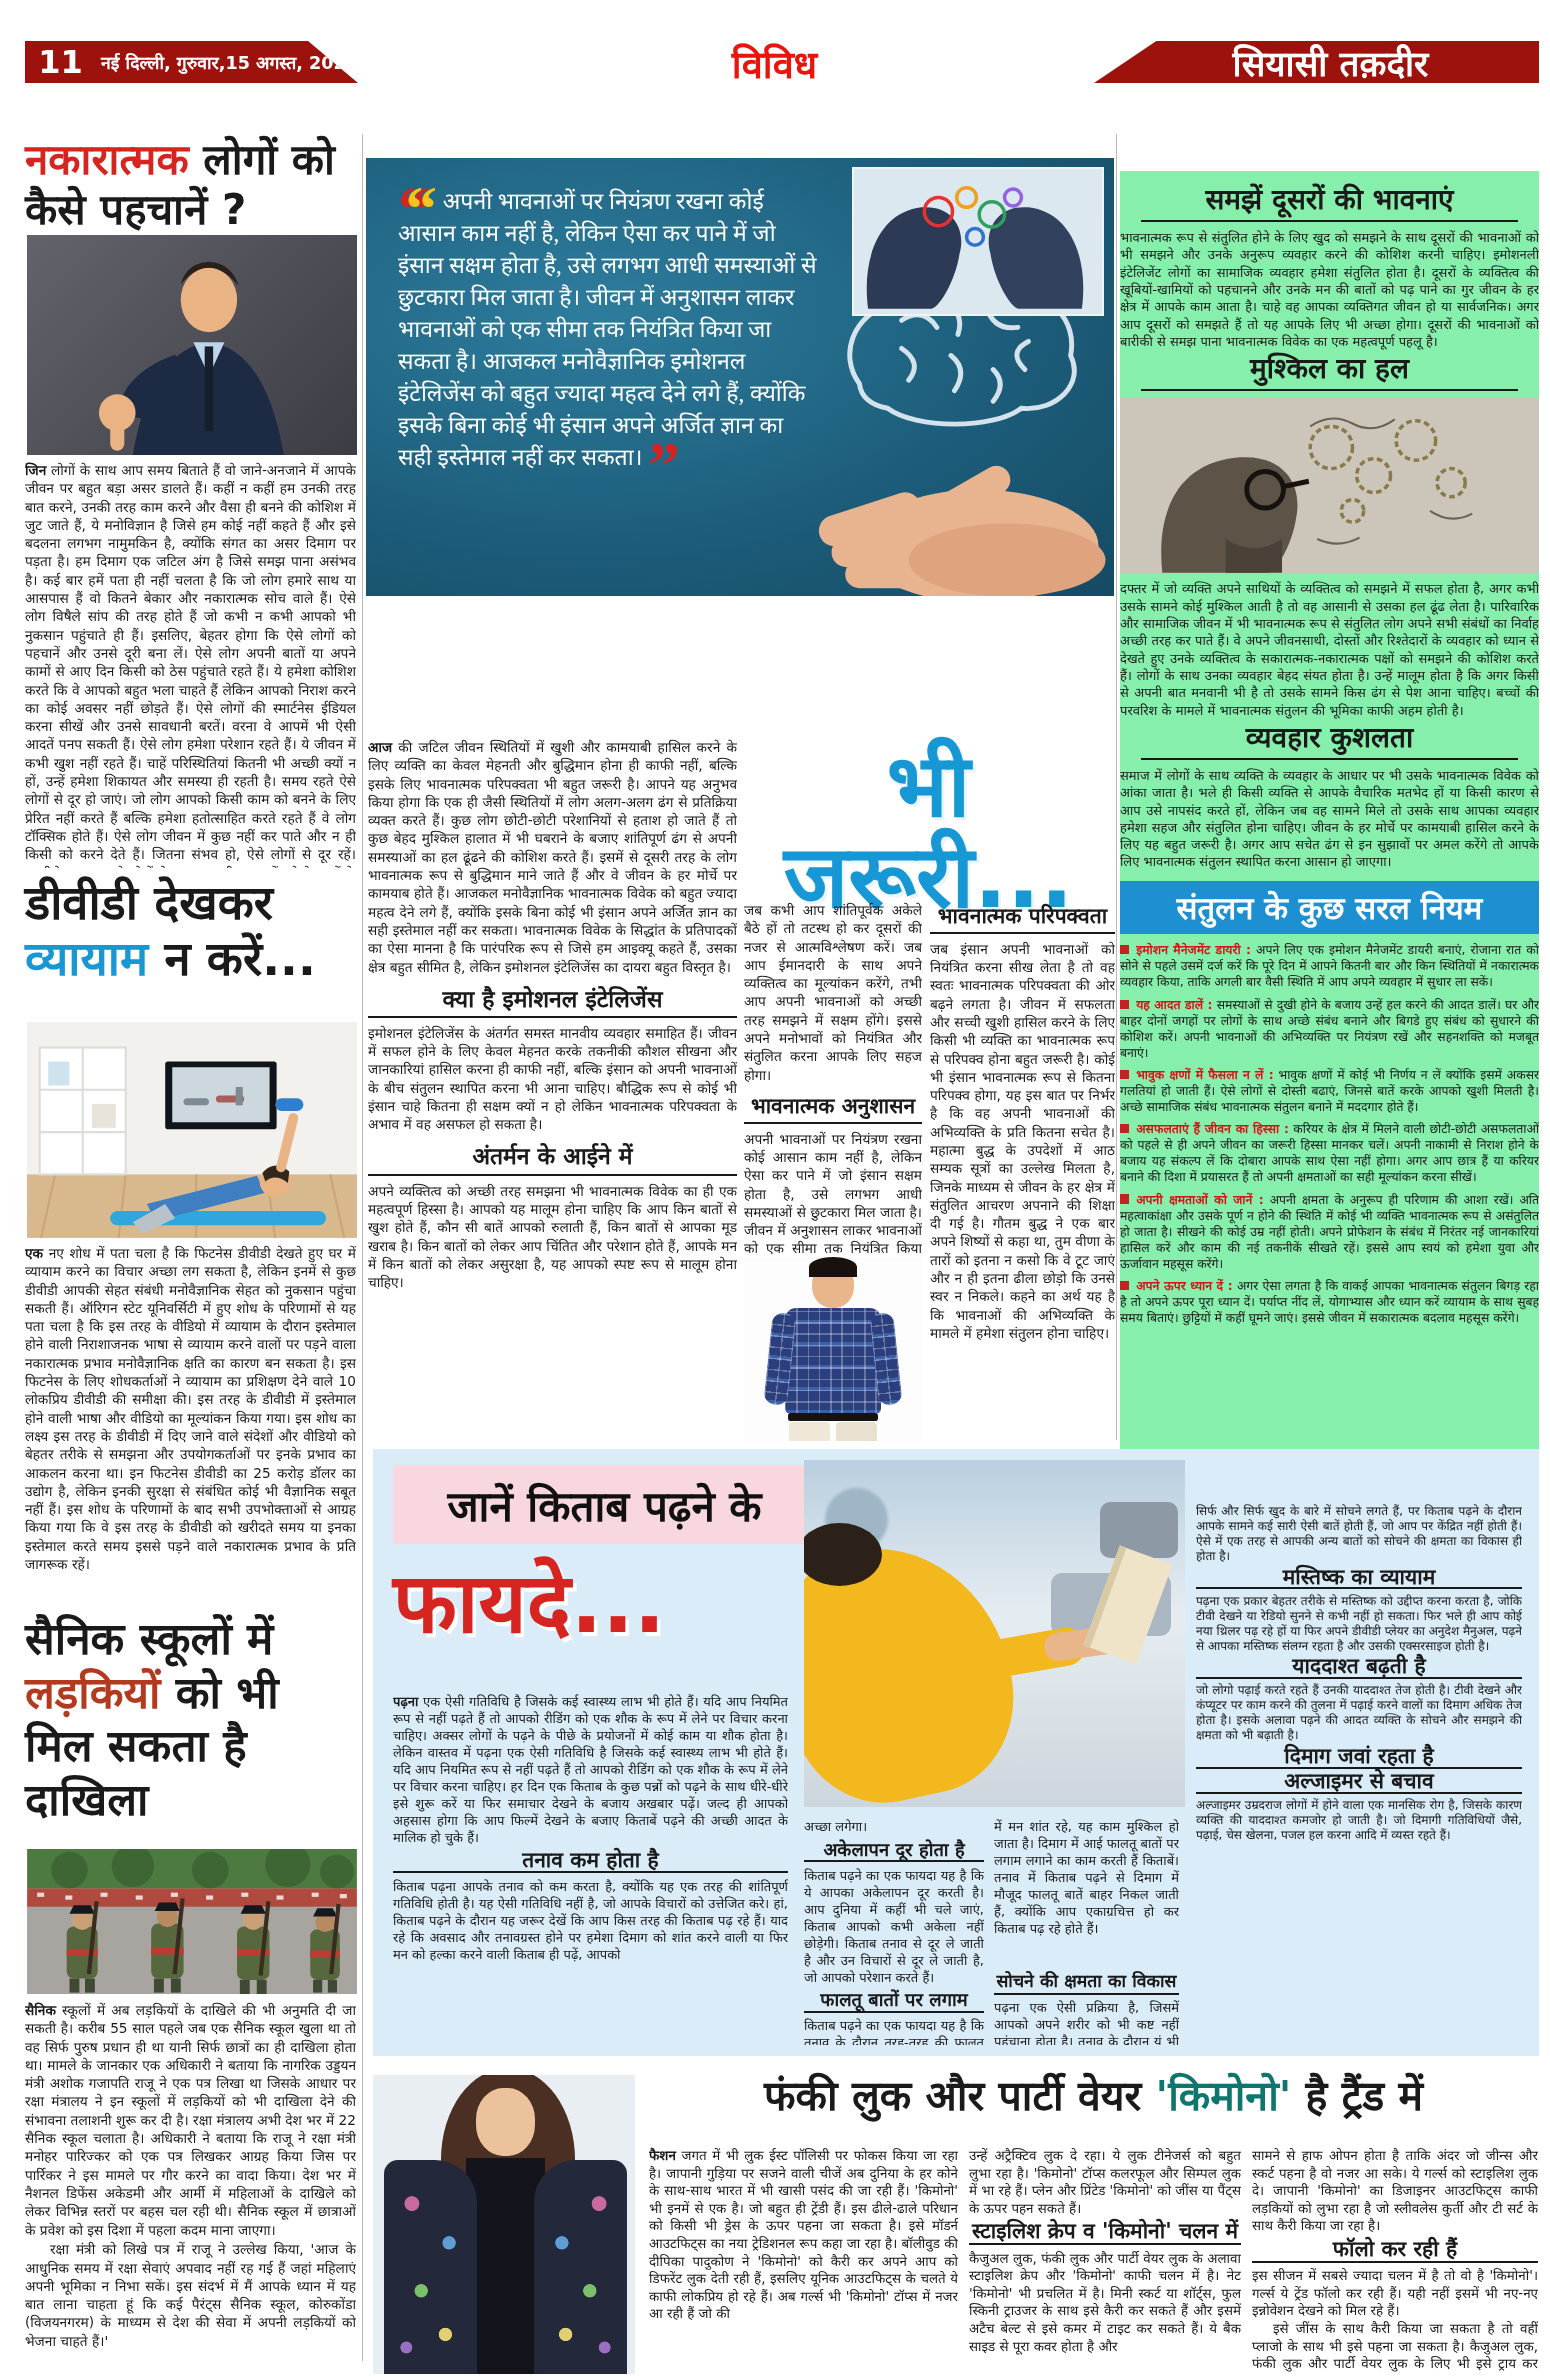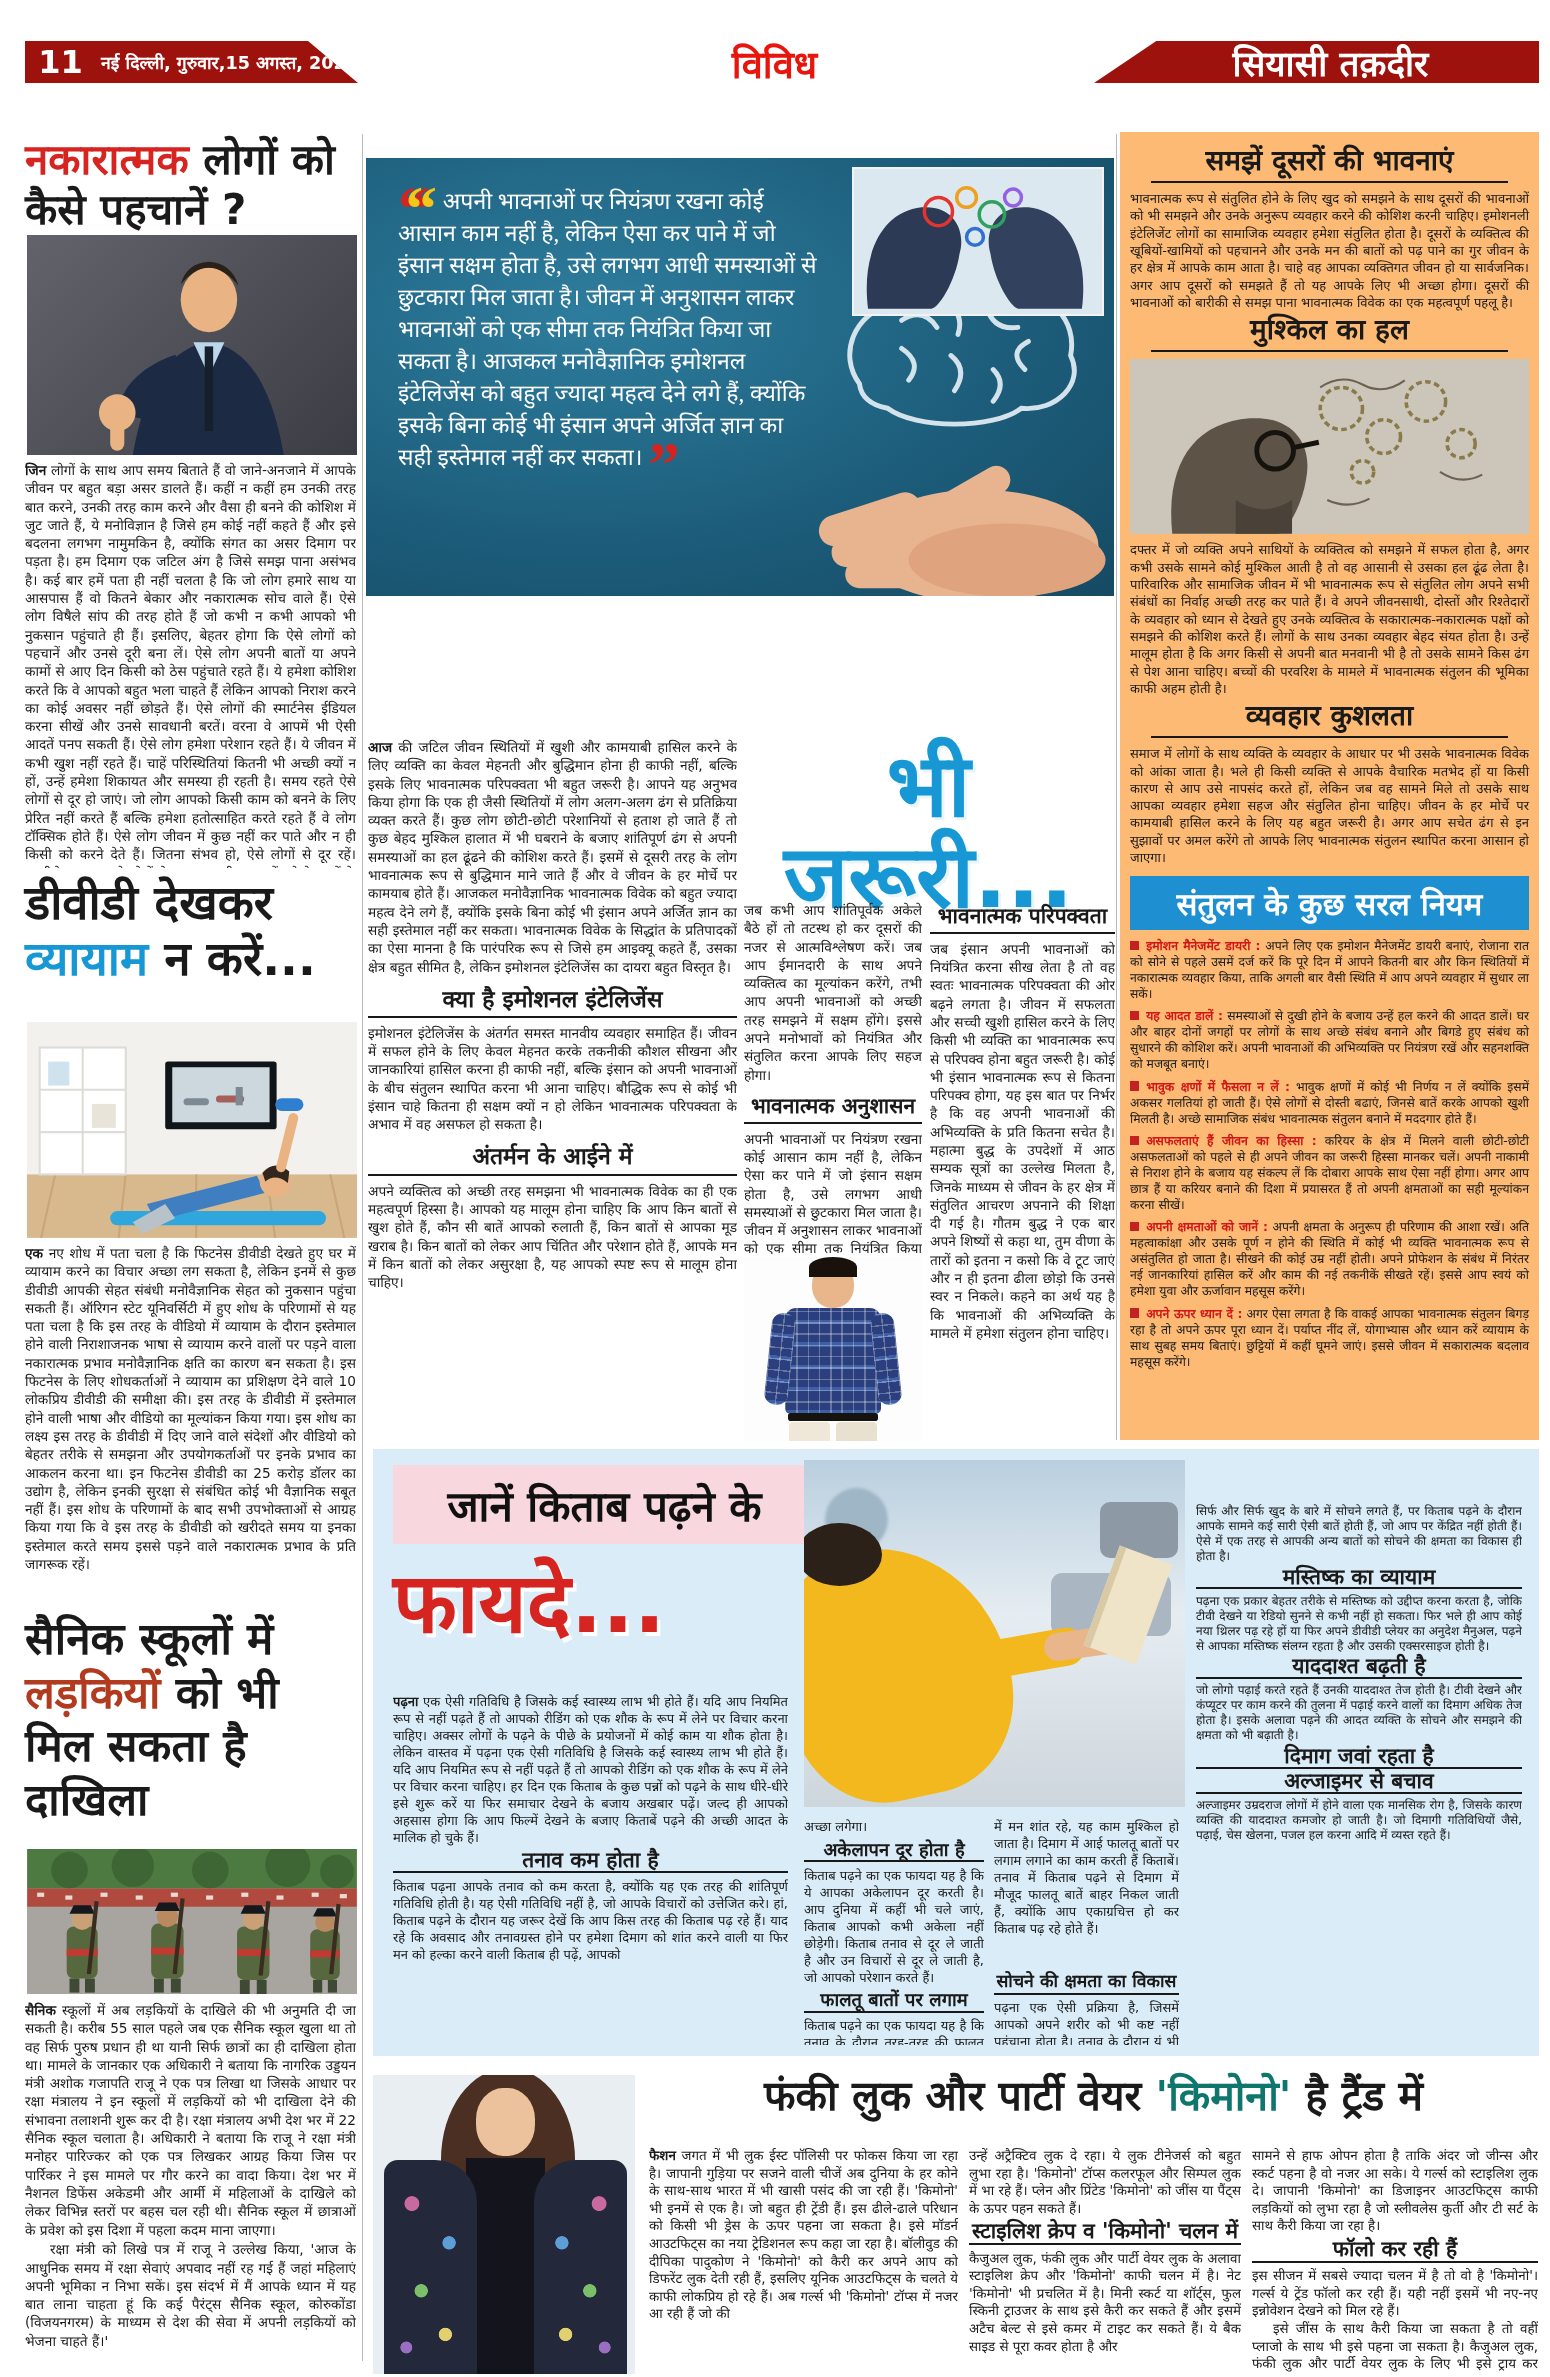--- a/index.html
+++ b/index.html
@@ -39,21 +39,21 @@
   .qmark{font-size:63px;line-height:0;vertical-align:-21px;font-weight:bold;}
   .q-red{color:#d42422;} .q-yel{color:#f5c518;margin-left:-24px;}
 
   
   .h-main{font-size:86px;font-weight:bold;color:#d62420;text-align:center;line-height:1.05;
           text-shadow:3.5px 3.5px 0 #ecdfc0;}
   .h-main2{font-size:87px;font-weight:bold;color:#1798d5;text-align:center;line-height:1.05;
            text-shadow:2.8px 2.8px 0 #e9f4fb;}
 
   
-  .rpanel{background:#fdba74;box-sizing:border-box;padding:10px 10px;overflow:hidden;}
+  .rpanel{background:#86efac;box-sizing:border-box;padding:10px 0;overflow:hidden;margin-top:39px;}
   .rp-head{font-size:28px;font-weight:bold;text-align:center;border-bottom:2.1px solid #181818;
            padding-bottom:4.2px;margin:4.2px 21px 7px 21px;line-height:1.1;}
   .rp-txt{font-size:13px;line-height:17.3px;text-align:justify;}
   .rp-banner{background:#1e8fd0;color:#fff;font-size:31px;font-weight:bold;text-align:center;
              padding:5.6px 0;margin:10px 0 8.5px 0;}
   .rule-item{font-size:12.3px;line-height:16px;text-align:justify;margin-bottom:6.3px;}
   .rule-item::before{content:"";display:inline-block;width:9.2px;height:9.2px;background:#c32222;
                      margin-right:7px;}
   .rlead{color:#d01818;font-weight:bold;}
 

